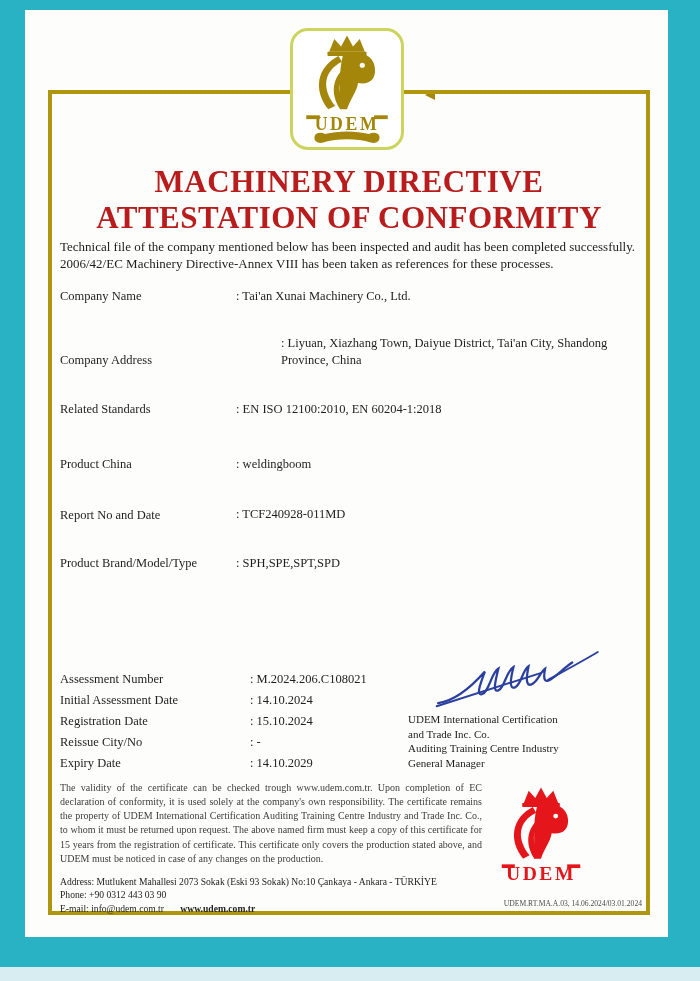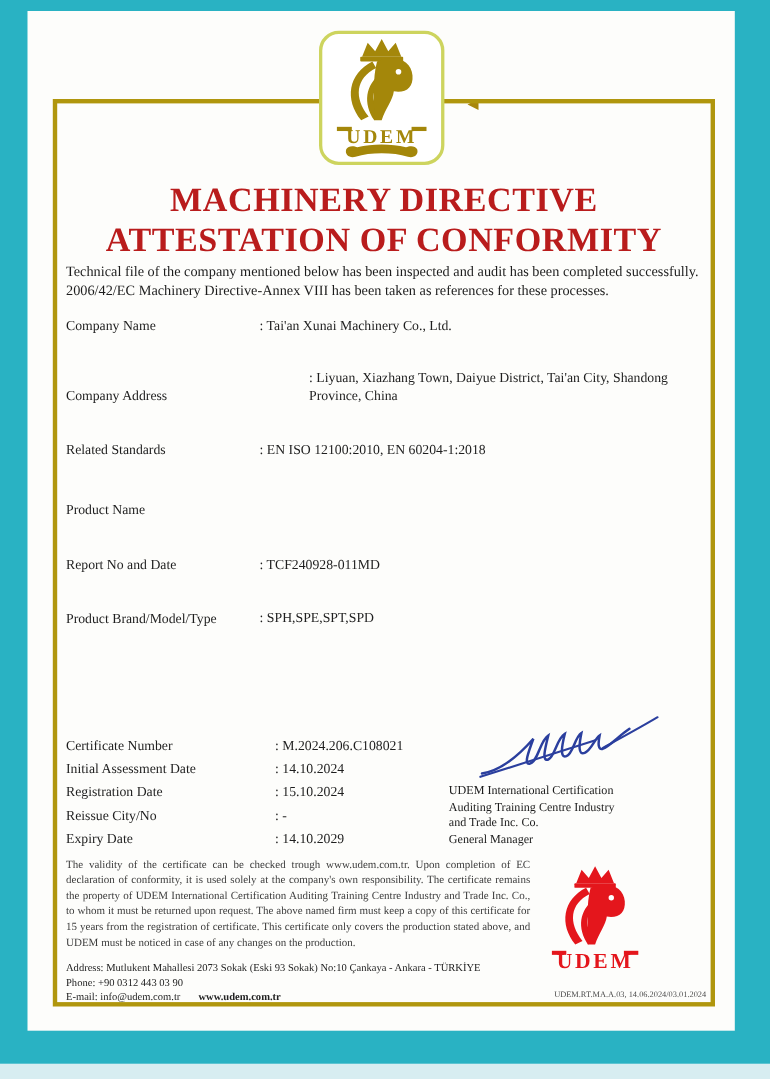--- a/index.html
+++ b/index.html
@@ -97,35 +97,36 @@
         </div>
         <div class="frow">
           <span class="lbl">Company Address</span>
           <span class="val">: Liyuan, Xiazhang Town, Daiyue District, Tai'an City, Shandong Province, China</span>
         </div>
         <div class="frow">
           <span class="lbl">Related Standards</span>
           <span class="val">: EN ISO 12100:2010, EN 60204-1:2018</span>
         </div>
         <div class="frow">
-          <span class="lbl">Product Name</span>
+          <span class="lbl">Product China</span>
+          <span class="val">: weldingboom</span>
         </div>
         <div class="frow">
           <span class="lbl">Report No and Date</span>
           <span class="val">: TCF240928-011MD</span>
         </div>
         <div class="frow">
           <span class="lbl">Product Brand/Model/Type</span>
           <span class="val">: SPH,SPE,SPT,SPD</span>
         </div>
       </div>
 
       <div class="cert-block">
         <div class="crow">
-          <span class="lbl">Certificate Number</span>
+          <span class="lbl">Assessment Number</span>
           <span class="val">: M.2024.206.C108021</span>
         </div>
         <div class="crow">
           <span class="lbl">Initial Assessment Date</span>
           <span class="val">: 14.10.2024</span>
         </div>
         <div class="crow">
           <span class="lbl">Registration Date</span>
           <span class="val">: 15.10.2024</span>
         </div>
@@ -150,22 +151,22 @@
         </div>
       </div>
 
       <div class="signatory">
         <svg class="signature-svg" viewBox="0 0 220 85">
           <path d="M4,76 C30,72 52,50 66,34 C60,50 54,66 62,64 C72,61 74,36 84,30 C80,46 76,62 84,59 C92,56 94,34 104,28 C100,44 98,58 106,55 C114,52 116,32 124,27 C121,42 120,54 128,51 C136,48 140,34 146,30 C144,40 144,48 150,46 C158,43 170,30 182,22" stroke="currentColor" stroke-width="3" fill="none" stroke-linecap="round"></path>
           <path d="M2,80 L140,36" stroke="currentColor" stroke-width="2.5" fill="none" stroke-linecap="round"></path>
           <path d="M150,45 C170,34 196,20 216,8" stroke="currentColor" stroke-width="2.5" fill="none" stroke-linecap="round"></path>
         </svg>
         <div class="sig-org">UDEM International Certification</div>
+        <div class="sig-org">and Trade Inc. Co.</div>
         <div class="sig-org">Auditing Training Centre Industry</div>
-        <div class="sig-org">and Trade Inc. Co.</div>
         <div class="sig-org">General Manager</div>
       </div>
 
       <div class="red-logo logo-red">
         <svg class="lion-svg" width="100" height="108" viewBox="0 0 120 132">
           <polygon points="39,22 45,7 53,16 60,3 67,16 75,7 81,22" fill="currentColor"></polygon>
           <rect x="37" y="22" width="46" height="5" rx="1" fill="currentColor"></rect>
           <path d="M38,90 C20,68 24,40 50,27 L54,34 C32,45 30,66 46,86 Z" fill="currentColor"></path>
           <path d="M52,90 C40,72 42,52 60,39 L63,45 C48,56 48,70 60,86 Z" fill="currentColor"></path>
           <path d="M55,27 C74,18 92,26 93,42 C94,55 86,61 73,59 C72,68 64,78 60,90 L52,90 C52,68 50,45 55,27 Z" fill="currentColor"></path>

